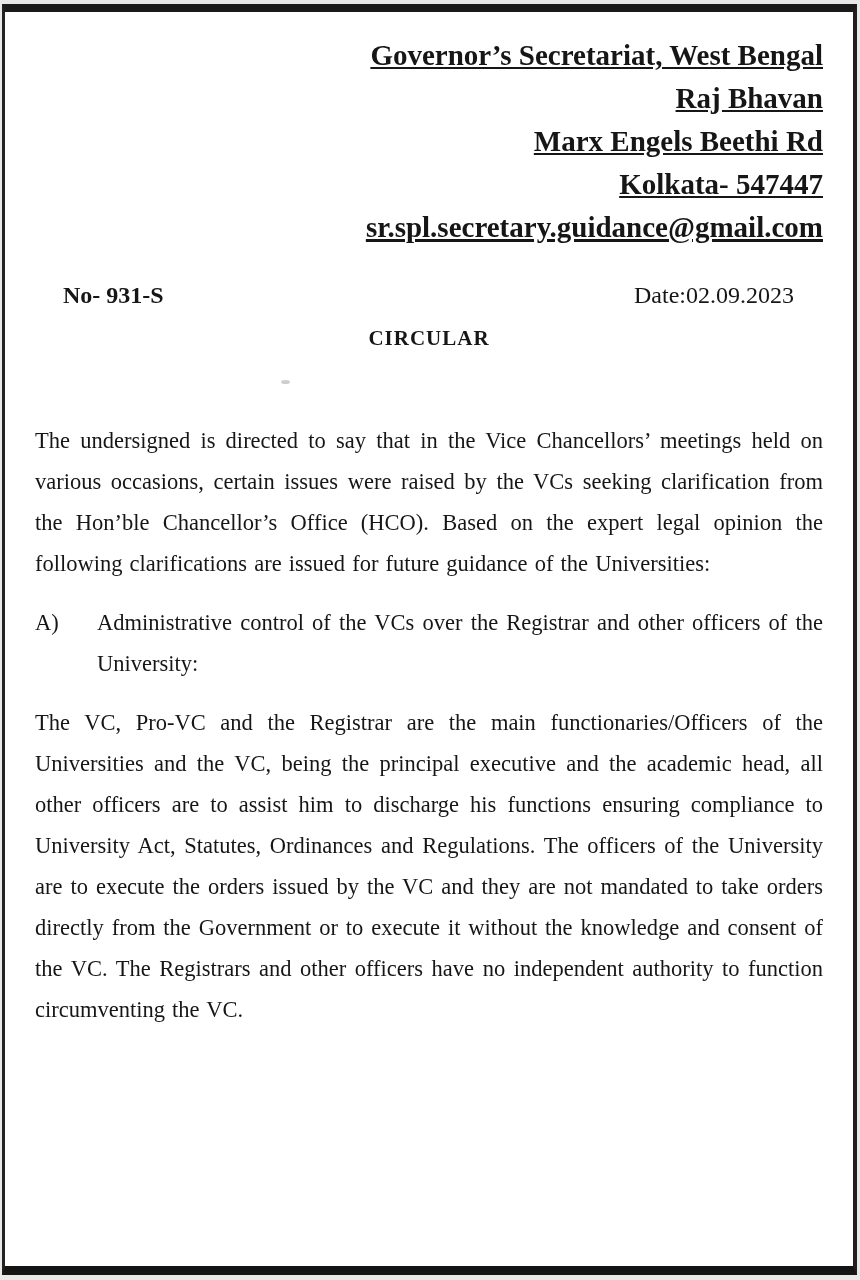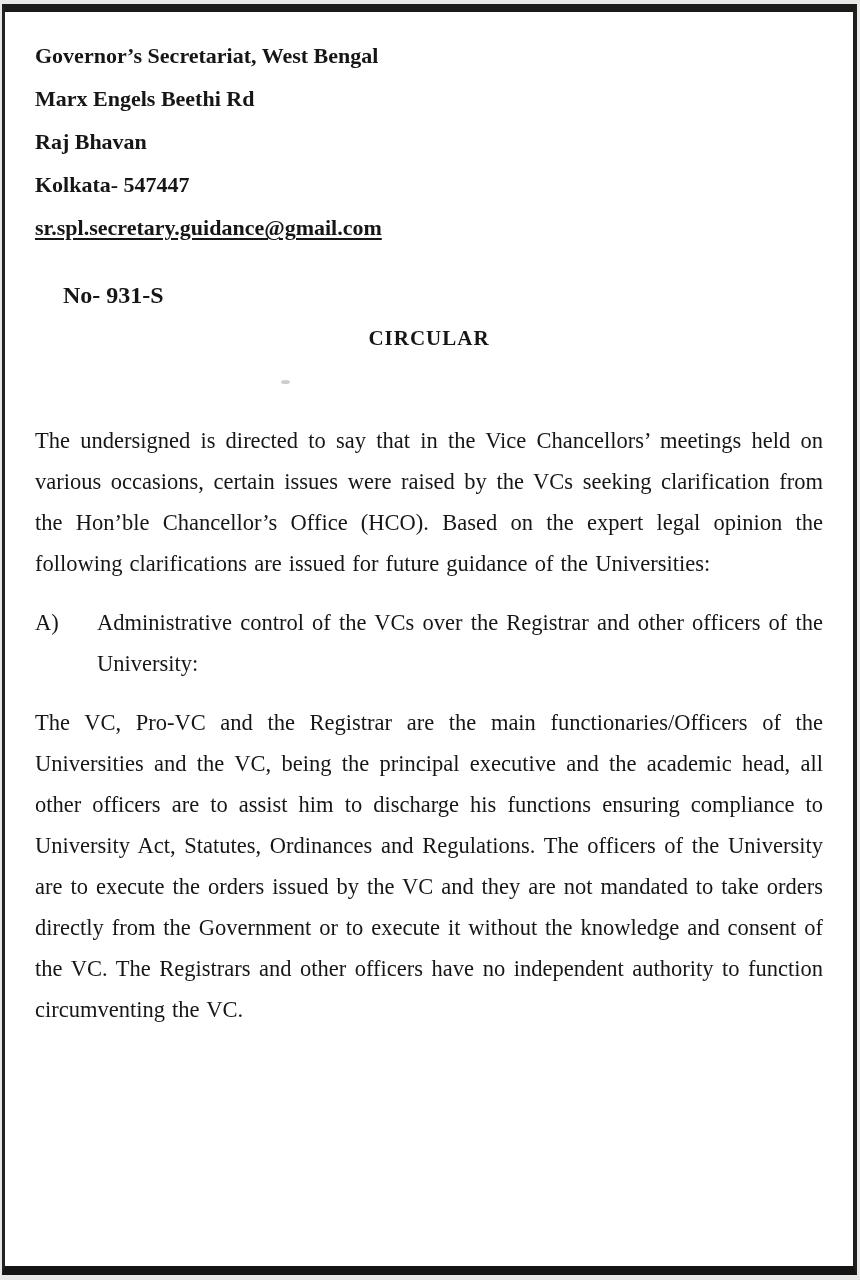--- a/index.html
+++ b/index.html
@@ -27,24 +27,25 @@
     border-left: 3px solid #222222;
     border-right: 4px solid #1f1f1f;
     box-sizing: border-box;
     overflow: hidden;
   }
   .content {
     padding: 0 30px;
   }
   .letterhead {
     margin-top: 22px;
-    text-align: left;
+    text-align: right;
     font-weight: bold;
-    font-size: 22px;
+    font-size: 29px;
     line-height: 43px;
+    text-decoration: underline;
   }
   .letterhead .email {
     text-decoration: underline;
     text-underline-offset: 3px;
     text-decoration-thickness: 2px;
   }
   .ref-row {
     margin-top: 26px;
     height: 41px;
     line-height: 41px;
@@ -110,28 +111,29 @@
   }
 </style>
 </head>
 <body>
 
 <div class="doc-frame">
   <div class="content">
 
     <div class="letterhead">
       <div>Governor’s Secretariat, West Bengal</div>
+      <div>Raj Bhavan</div>
       <div>Marx Engels Beethi Rd</div>
-      <div>Raj Bhavan</div>
       <div>Kolkata- 547447</div>
       <div class="email">sr.spl.secretary.guidance@gmail.com</div>
     </div>
 
     <div class="ref-row">
       <span class="ref-no">No- 931-S</span>
+      <span class="ref-date">Date:02.09.2023</span>
     </div>
 
     <div class="doc-title">CIRCULAR</div>
 
     <div class="scan-artifact"></div>
 
     <p class="body-par par-intro">The undersigned is directed to say that in the Vice Chancellors’ meetings held on various occasions, certain issues were raised by the VCs seeking clarification from the Hon’ble Chancellor’s Office (HCO).  Based on the expert legal opinion the following clarifications are issued for future guidance of the Universities:</p>
 
     <div class="item-row">
       <span class="item-label">A)</span>

